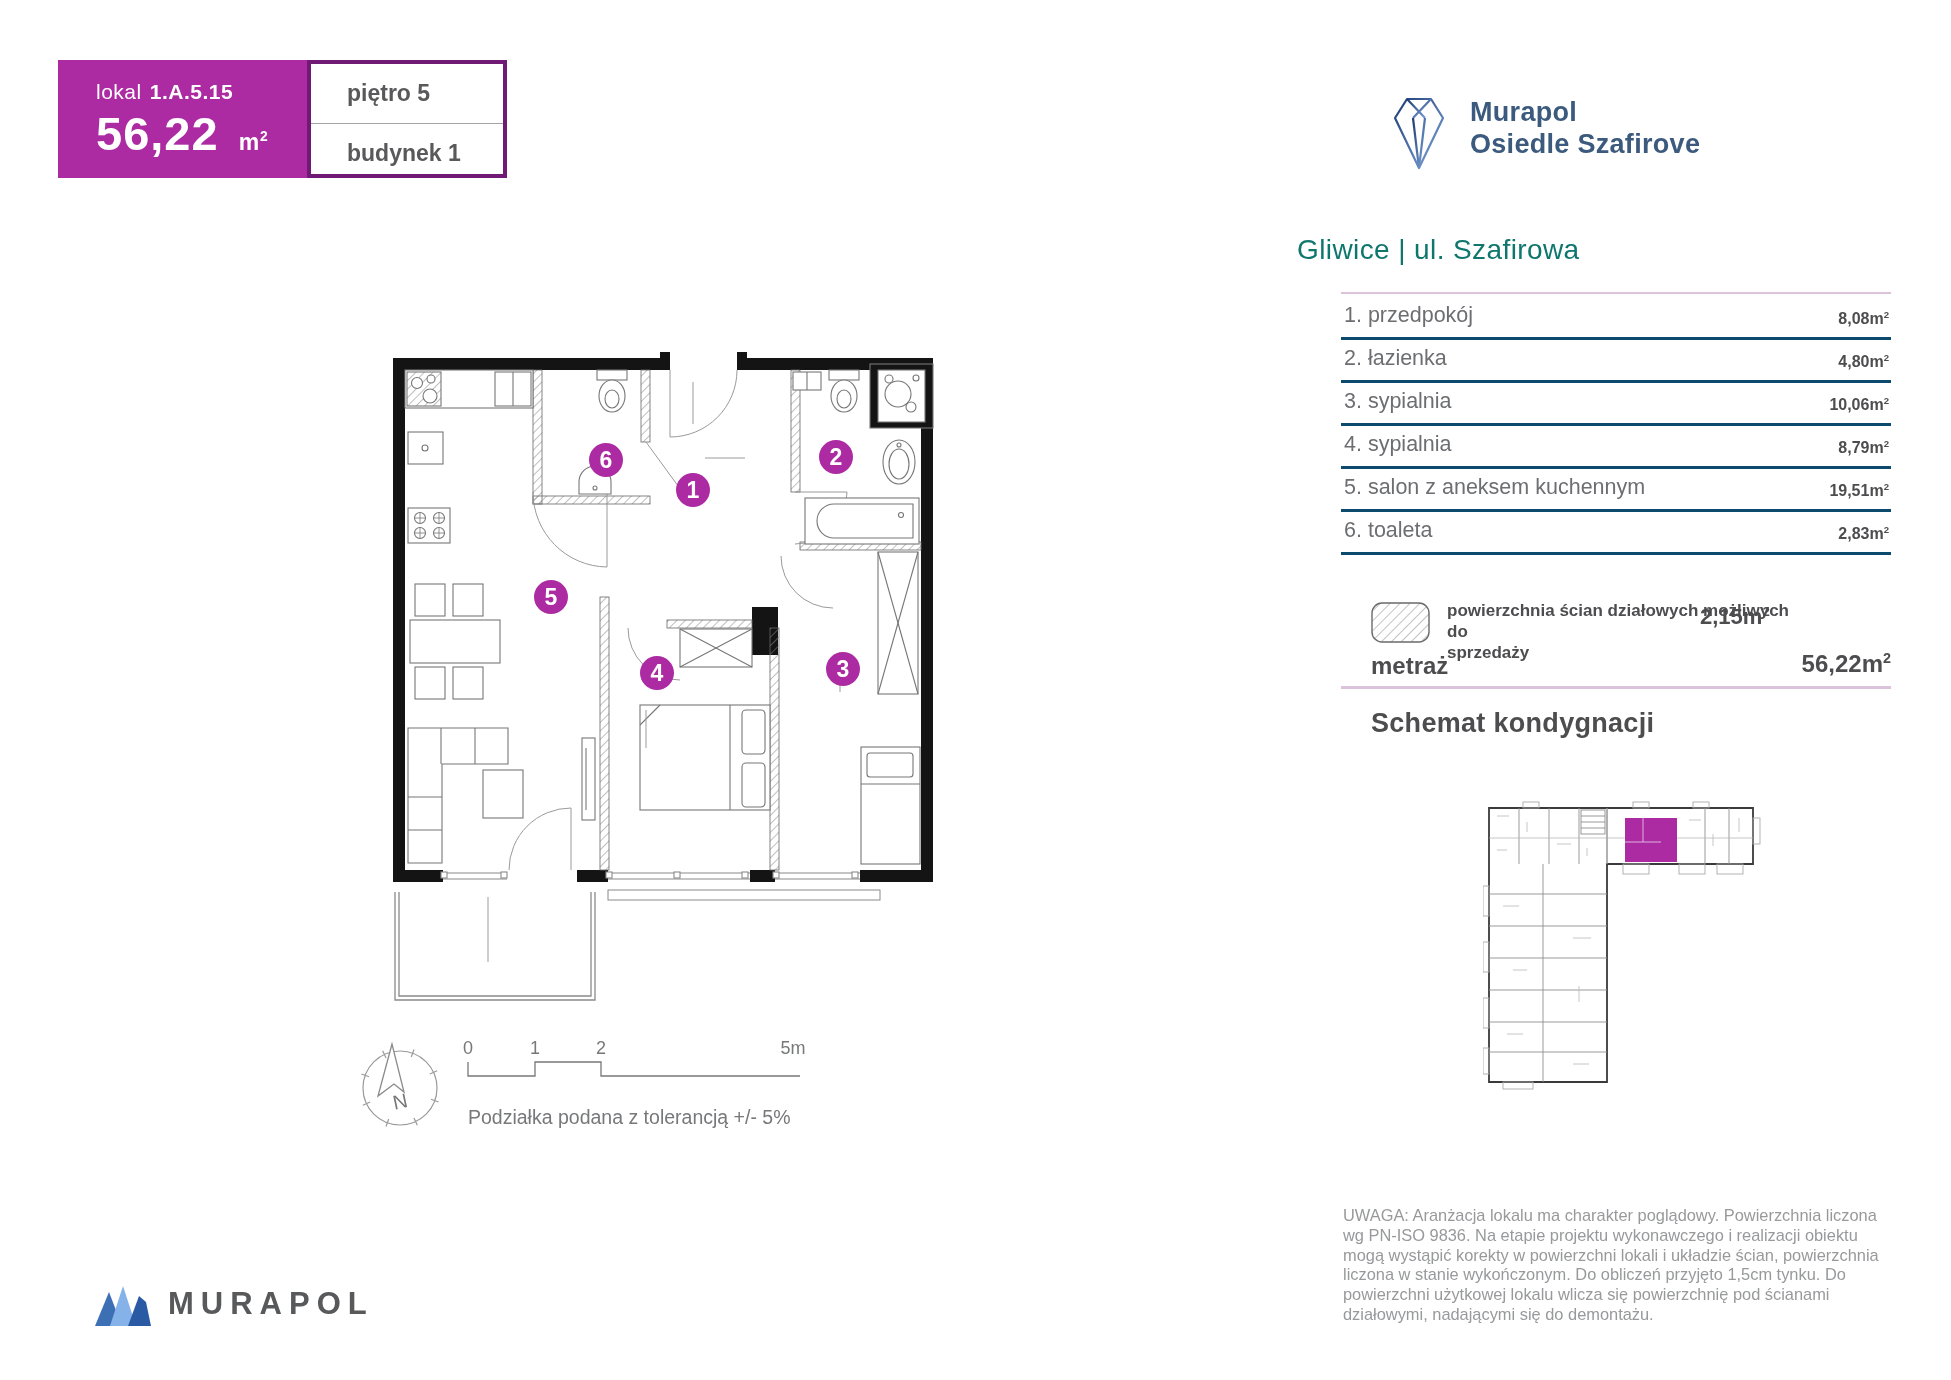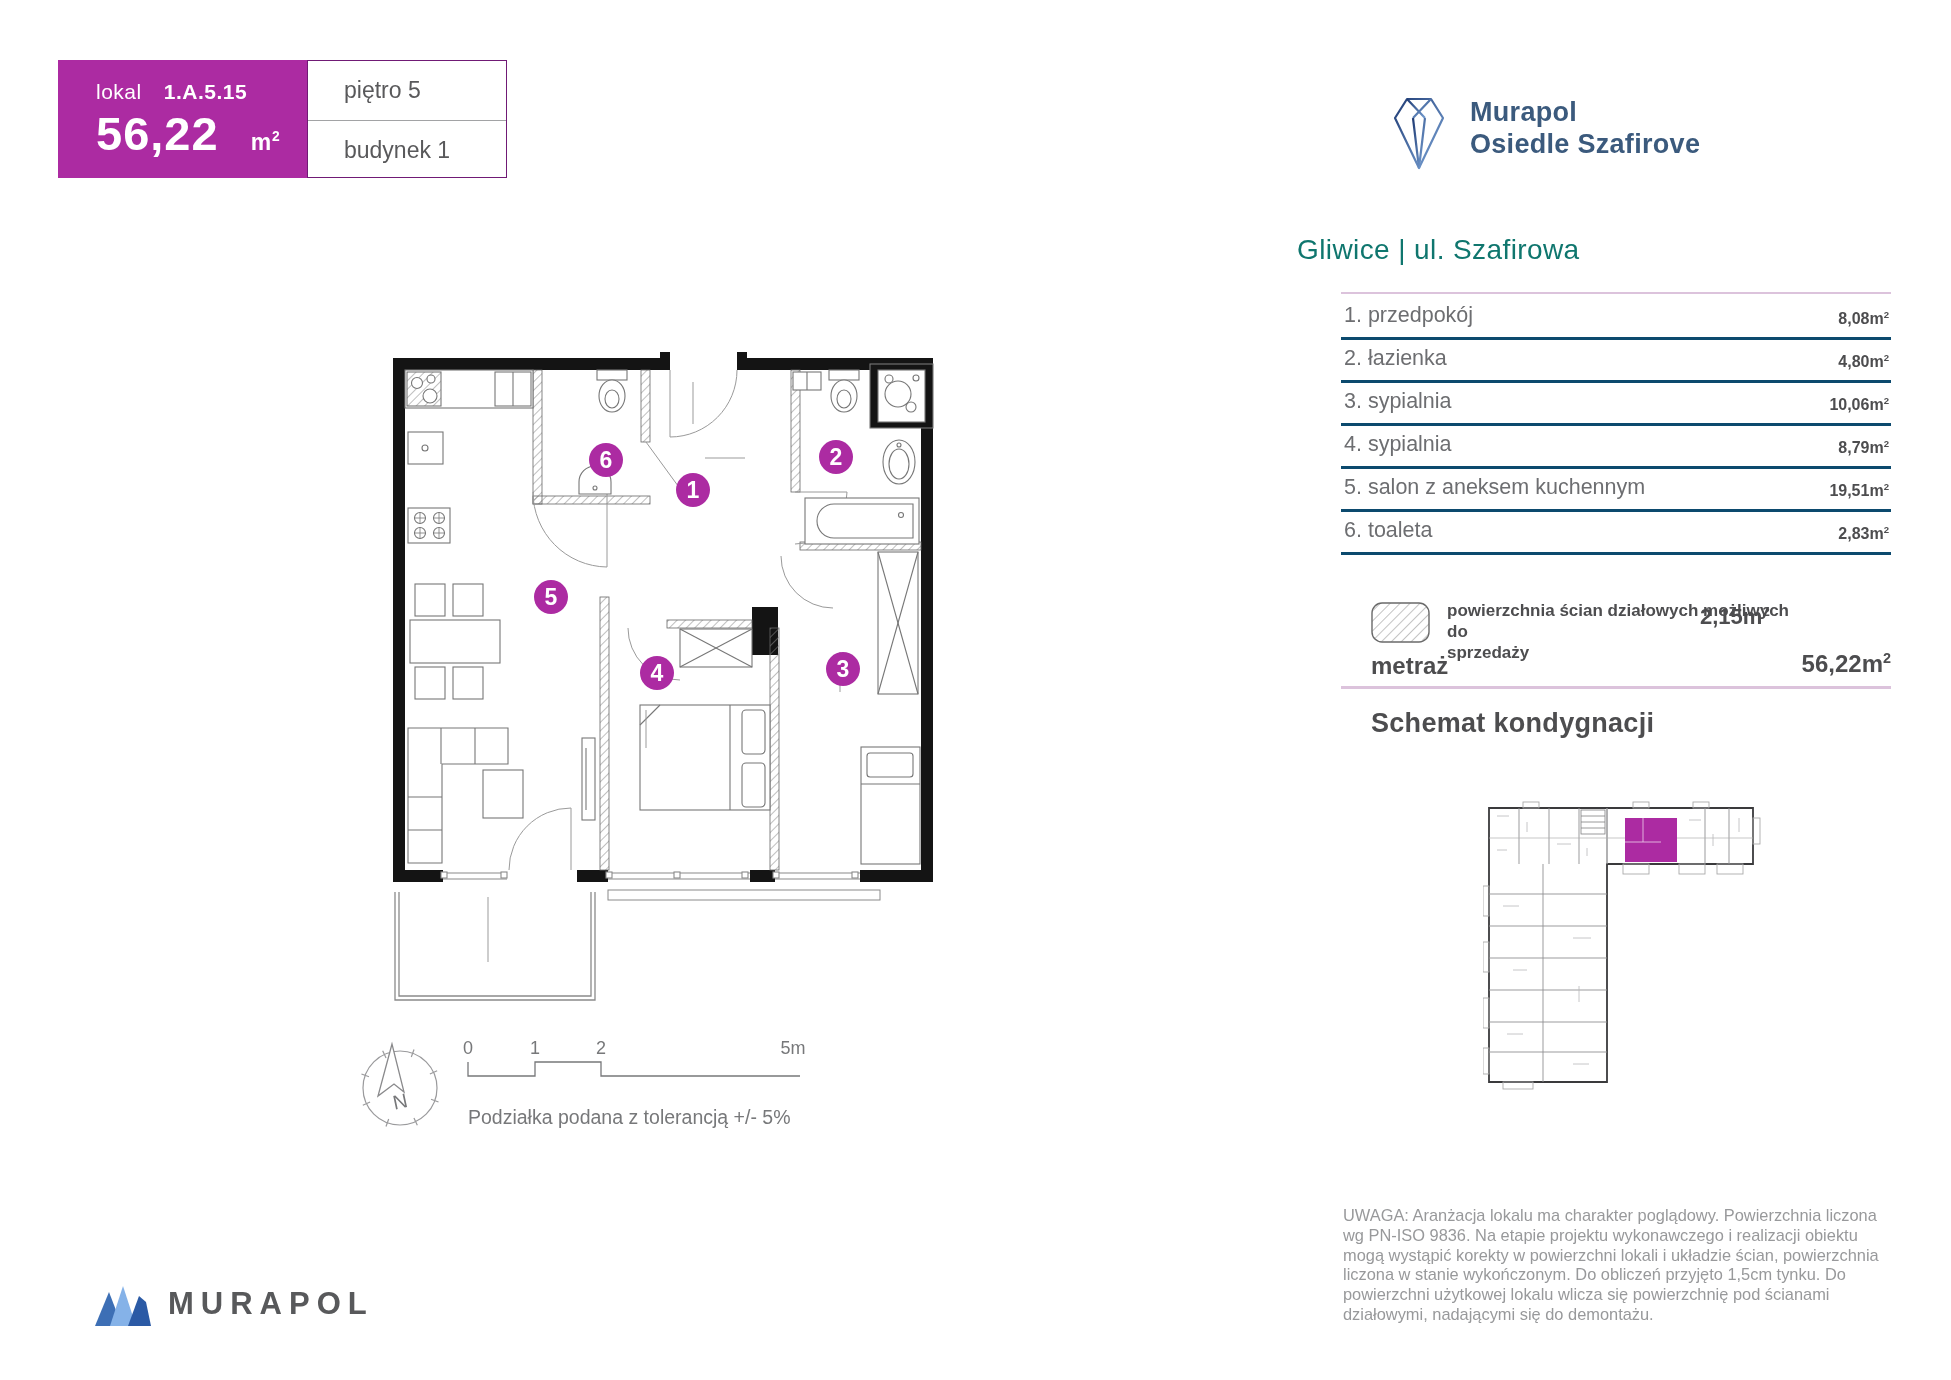--- a/index.html
+++ b/index.html
@@ -3,25 +3,25 @@
 <meta charset="utf-8">
 <style>
   html,body{margin:0;padding:0;background:#fff;}
   #canvas{position:relative;width:1951px;height:1380px;background:#fff;overflow:hidden;
           font-family:"Liberation Sans", sans-serif;color:#4D4D4F;}
   .abs{position:absolute;}
   
   .lokal-box{left:58px;top:60px;width:249px;height:118px;background:#AC2BA2;color:#fff;
              box-sizing:border-box;padding:20px 0 0 38px;}
   .lokal-line1{font-size:21px;letter-spacing:.5px;}
-  .lokal-line1 b{font-weight:700;margin-left:22px;}
+  .lokal-line1 b{font-weight:700;margin-left:8px;}
   .lokal-line2{margin-top:2px;font-size:47px;font-weight:700;letter-spacing:1px;}
-  .lokal-line2 .u{font-size:23px;font-weight:700;margin-left:32px;text-align:right;}
-  .floor-box{left:307px;top:60px;width:200px;height:118px;border:1px solid #701a75;background:#fff;
-             box-sizing:border-box;}
+  .lokal-line2 .u{font-size:23px;font-weight:700;margin-left:20px;text-align:right;}
+  .floor-box{left:307px;top:60px;width:200px;height:118px;border:4px solid #701a75;background:#fff;
+             box-sizing:border-box;font-weight:bold;}
   .floor-cell{position:absolute;left:0;width:100%;height:59px;display:flex;align-items:center;
               box-sizing:border-box;padding-left:36px;font-size:23px;color:#59595B;}
   .floor-cell.c2{top:59px;border-top:1px solid #A2A3A5;}
   
   .brand-text{left:1470px;top:96px;font-size:27px;font-weight:600;color:#3B5A7D;
               line-height:32px;letter-spacing:.3px;}
   
   .loc-title{left:1297px;top:234px;font-size:28px;color:#0f766e;letter-spacing:.4px;text-align:center;}
   .tline{left:1341px;top:292px;width:550px;height:2px;background:#DCC3DC;}
   .trow{left:1341px;width:550px;height:43px;border-bottom:3px solid #0c4a6e;}

